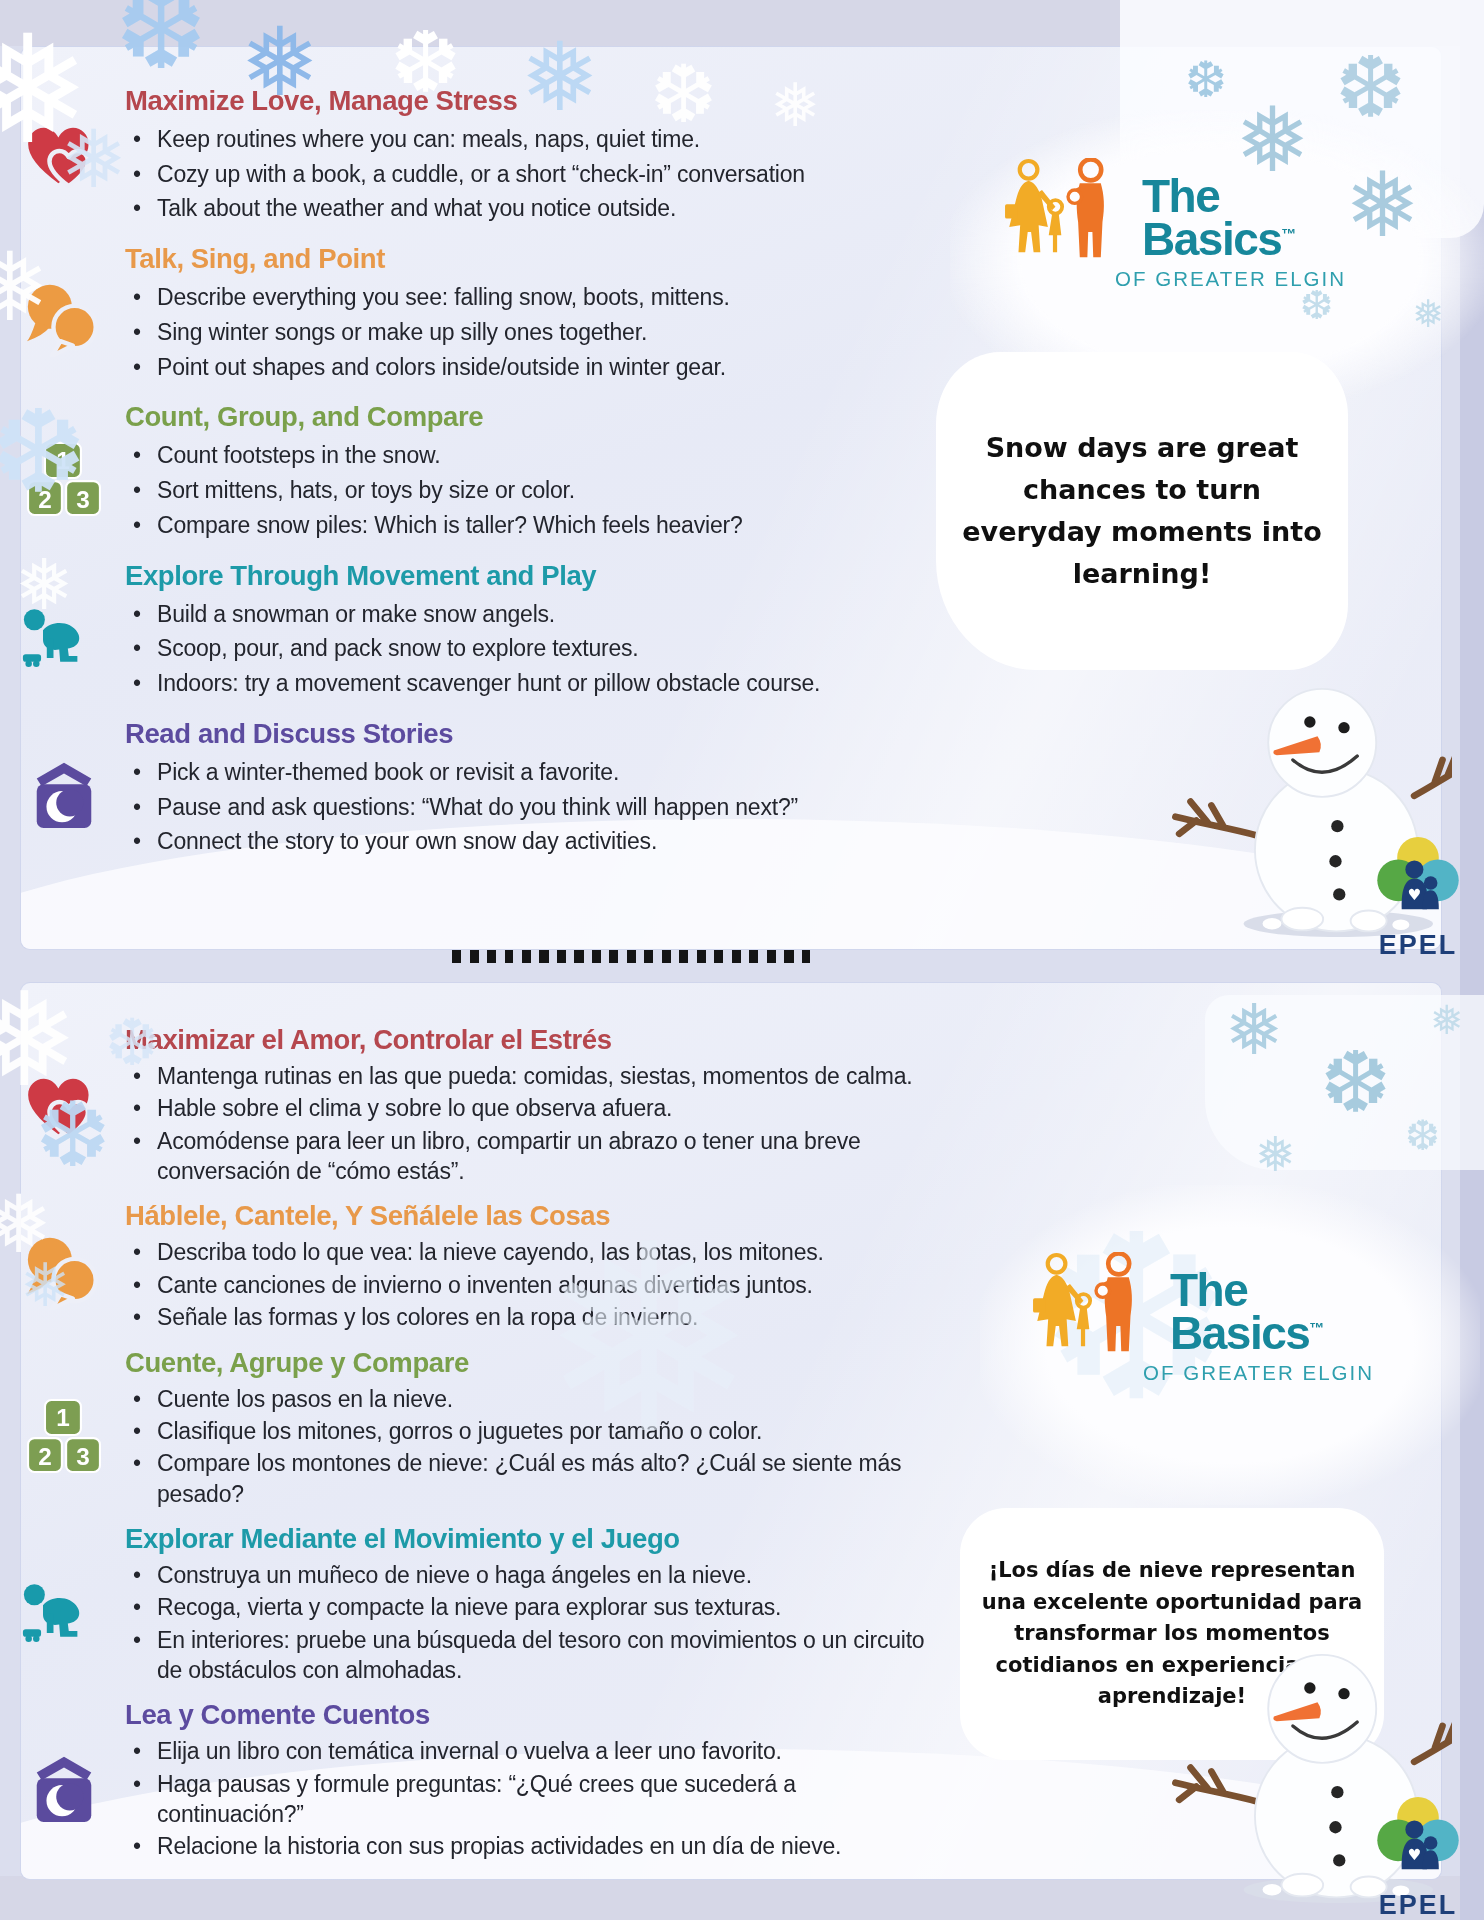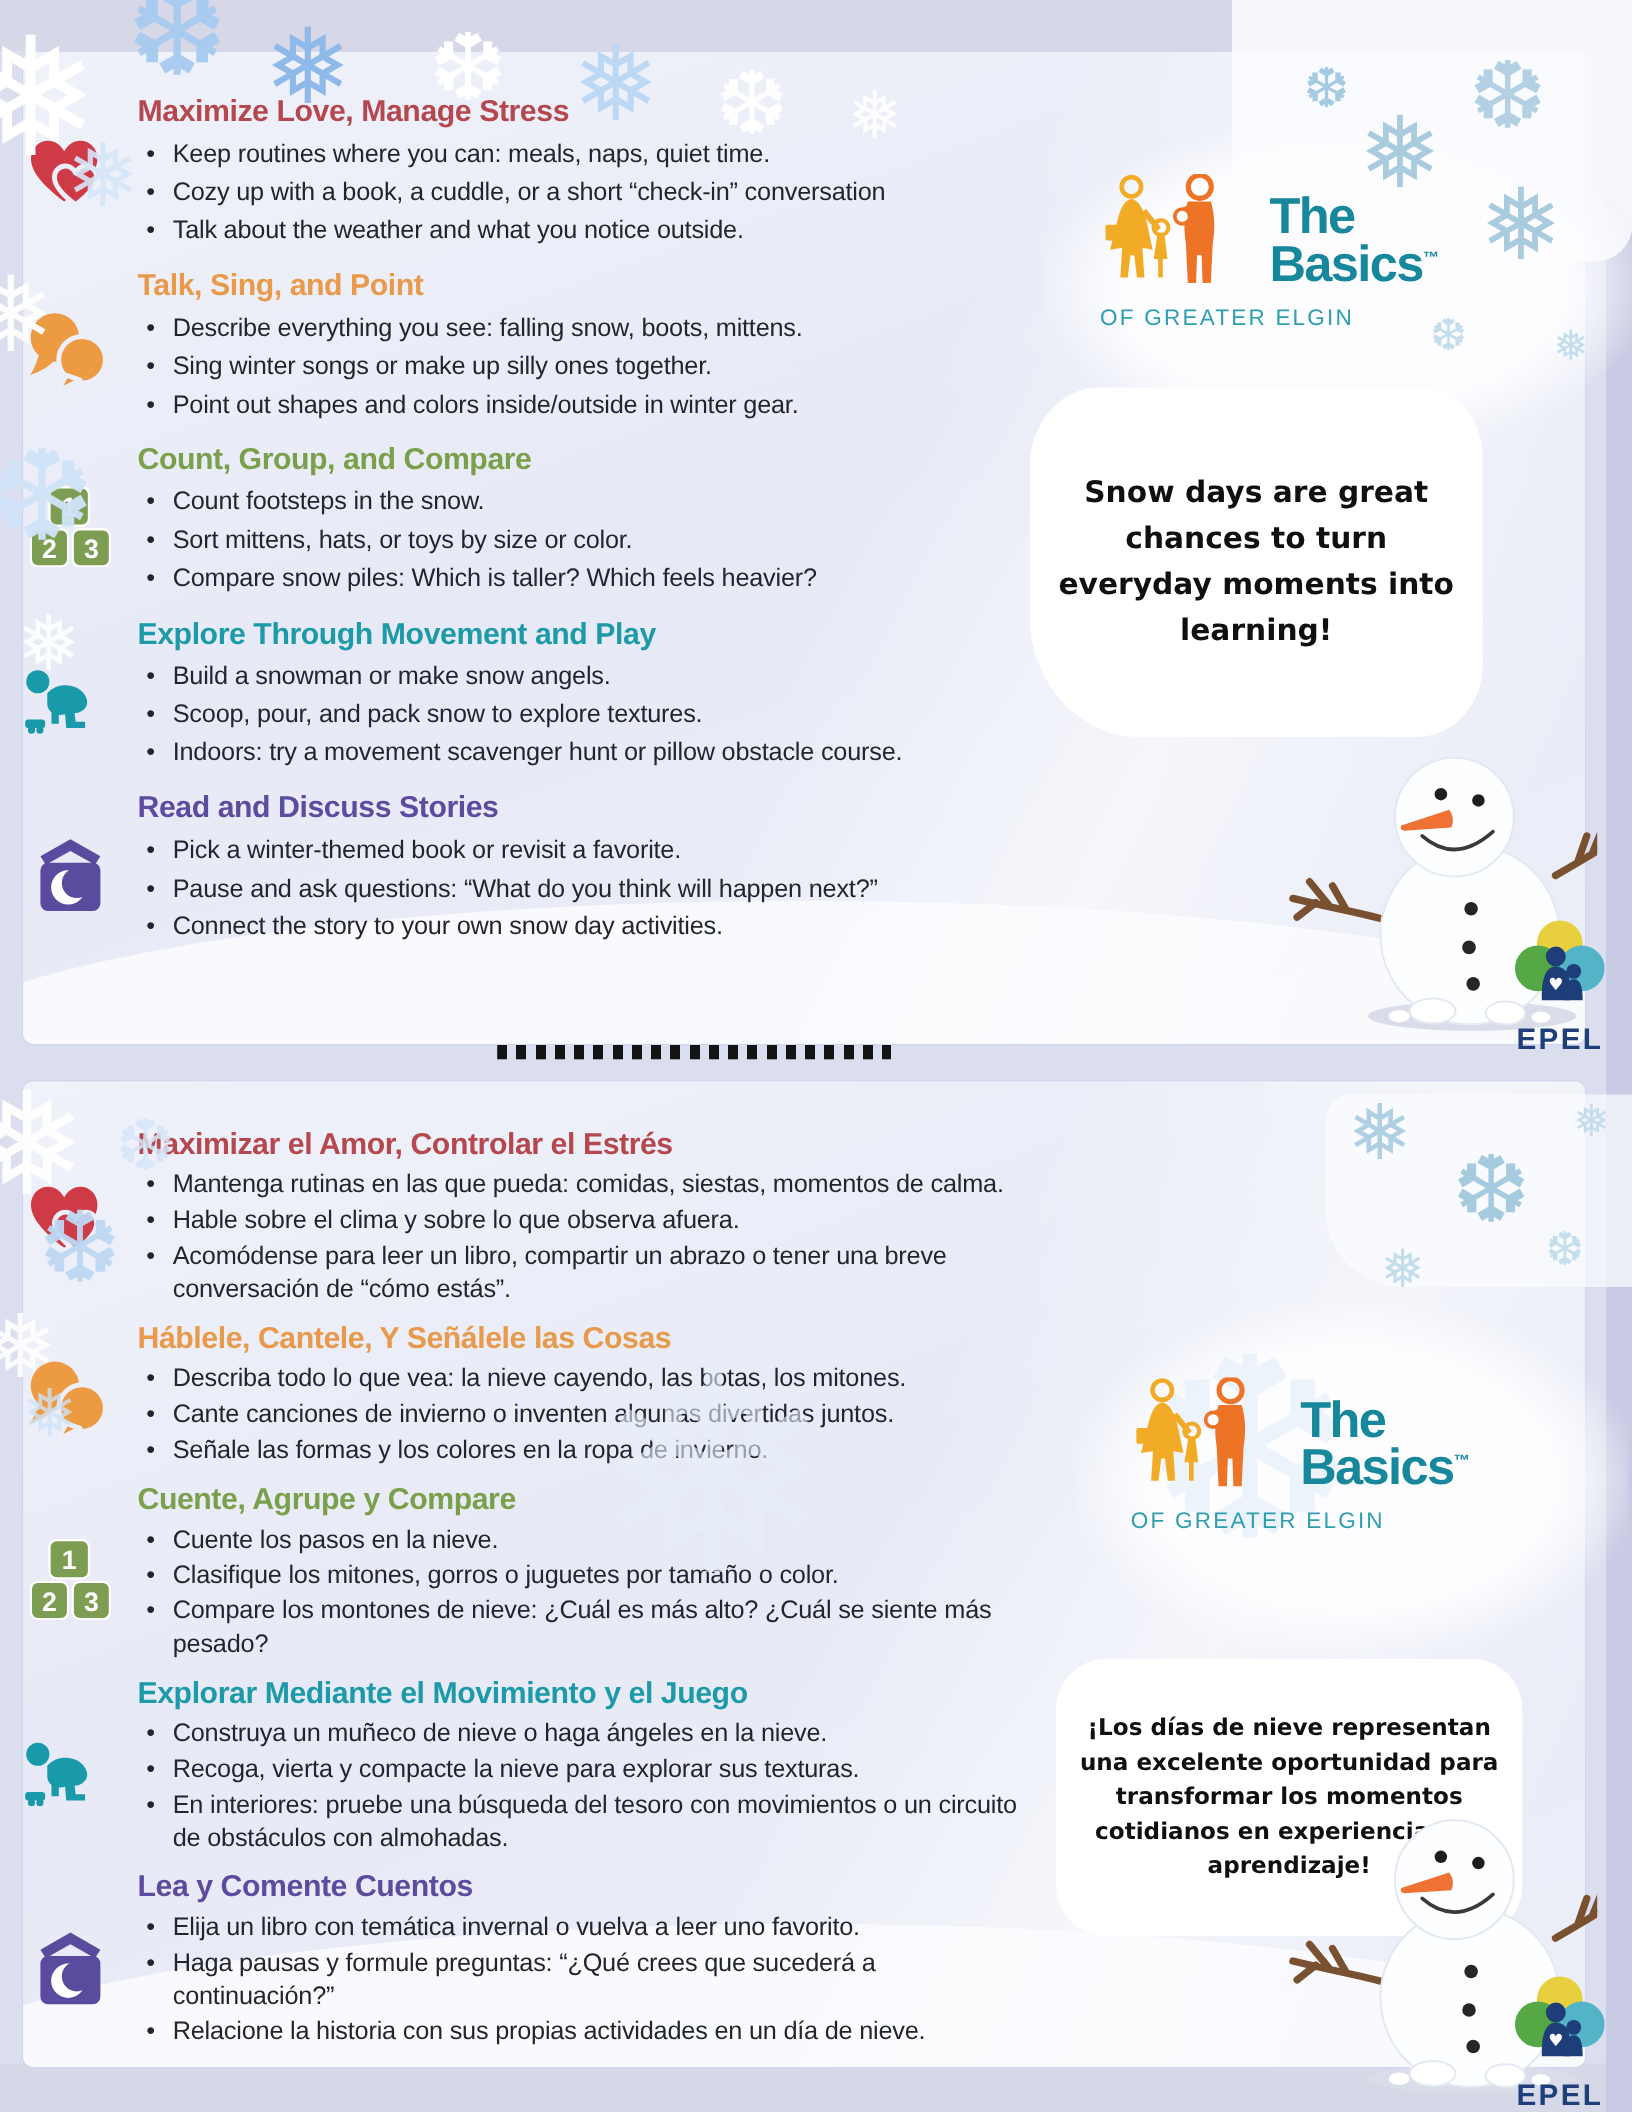--- a/index.html
+++ b/index.html
@@ -51,26 +51,26 @@
   .ice-es{top:995px;left:1205px;width:279px;height:175px;border-radius:24px 0 0 70px;opacity:.7;}
   .glow{position:absolute;z-index:1;background:radial-gradient(ellipse at center,#fdfdff 52%,rgba(253,253,255,0) 74%);}
   .glow-en{top:110px;left:950px;width:540px;height:300px;}
   .glow-es{top:1185px;left:980px;width:500px;height:320px;}
 
   .sf{position:absolute;z-index:2;line-height:1;font-family:"DejaVu Sans",sans-serif;pointer-events:none;}
 
   .basics{position:absolute;z-index:3;width:346px;}
   .basics-en{top:158px;left:1000px;}
   .basics-es{top:1252px;left:1028px;}
-  .basics-row{display:flex;align-items:flex-end;gap:28px;}
+  .basics-row{display:flex;align-items:flex-end;gap:16px;}
   .basics-row svg{width:126px;height:106px;flex:none;}
   .basics-words{line-height:.95;padding-bottom:2px;}
   .basics-words .w1,.basics-words .w2{font-size:46px;font-weight:bold;color:#17879b;letter-spacing:-1.5px;}
   .basics-words .tm{font-size:15px;vertical-align:super;letter-spacing:0;}
-  .basics-sub{margin-top:13px;font-size:20.5px;color:#2f9fae;letter-spacing:2px;text-align:left;}
+  .basics-sub{margin-top:3px;font-size:20.5px;color:#2f9fae;letter-spacing:2px;text-align:right;}
 
   .bubble{position:absolute;z-index:3;background:#ffffff;box-sizing:border-box;
           display:flex;align-items:center;justify-content:center;text-align:center;
           font-family:"DejaVu Sans",sans-serif;font-weight:bold;color:#101010;}
   .bubble-en{top:352px;left:936px;width:412px;height:318px;padding:12px 26px;
              font-size:27px;line-height:1.55;
              border-radius:64px 56px 60px 100px / 72px 64px 66px 110px;}
   .bubble-es{top:1508px;left:960px;width:424px;height:252px;padding:10px 20px;
              font-size:21px;line-height:1.5;border-radius:46px;}
 

